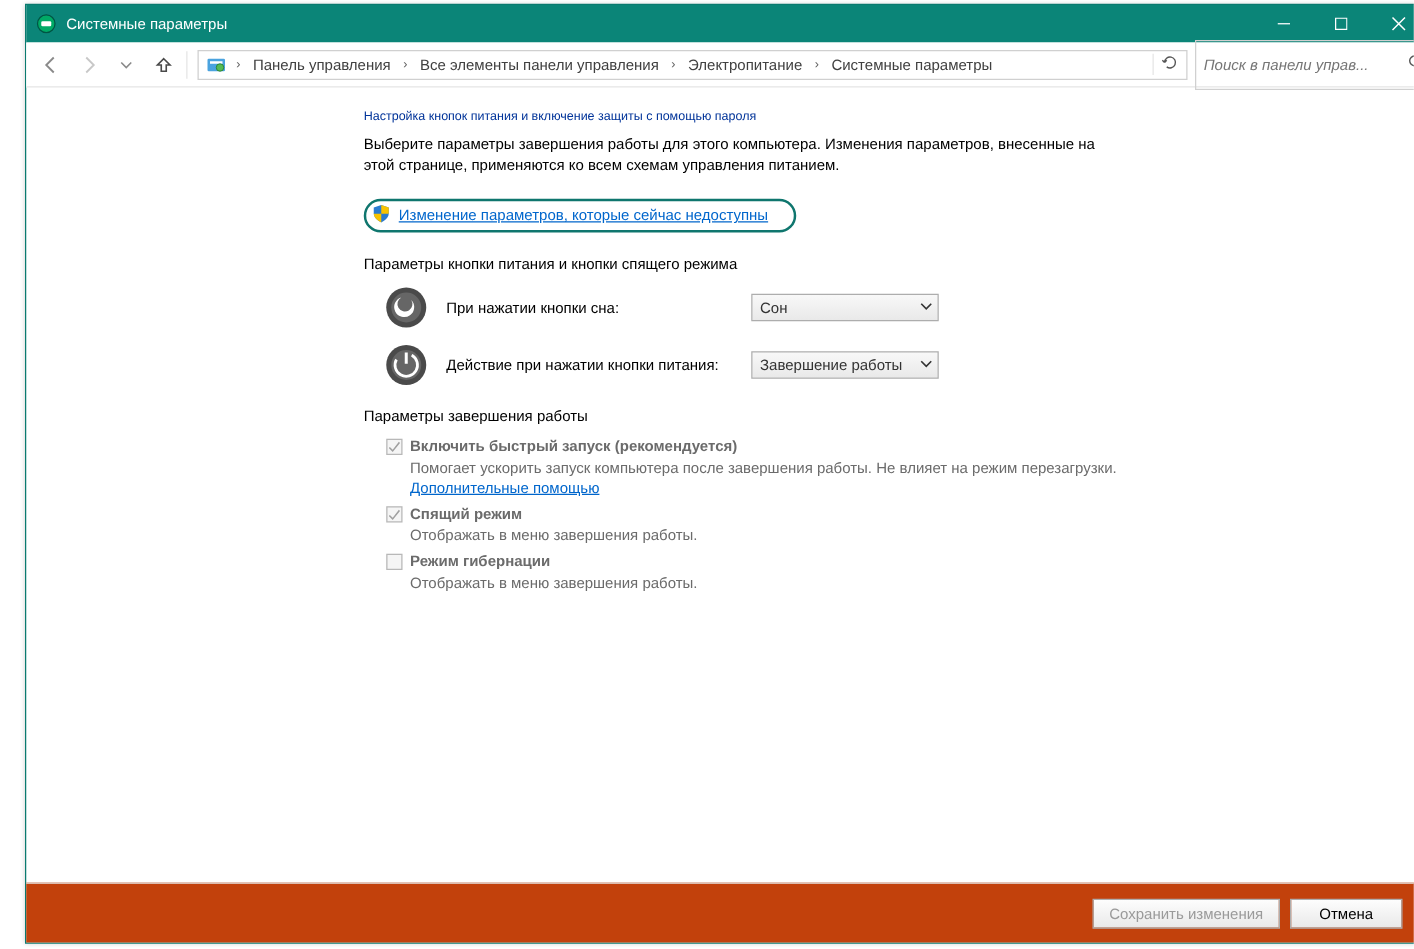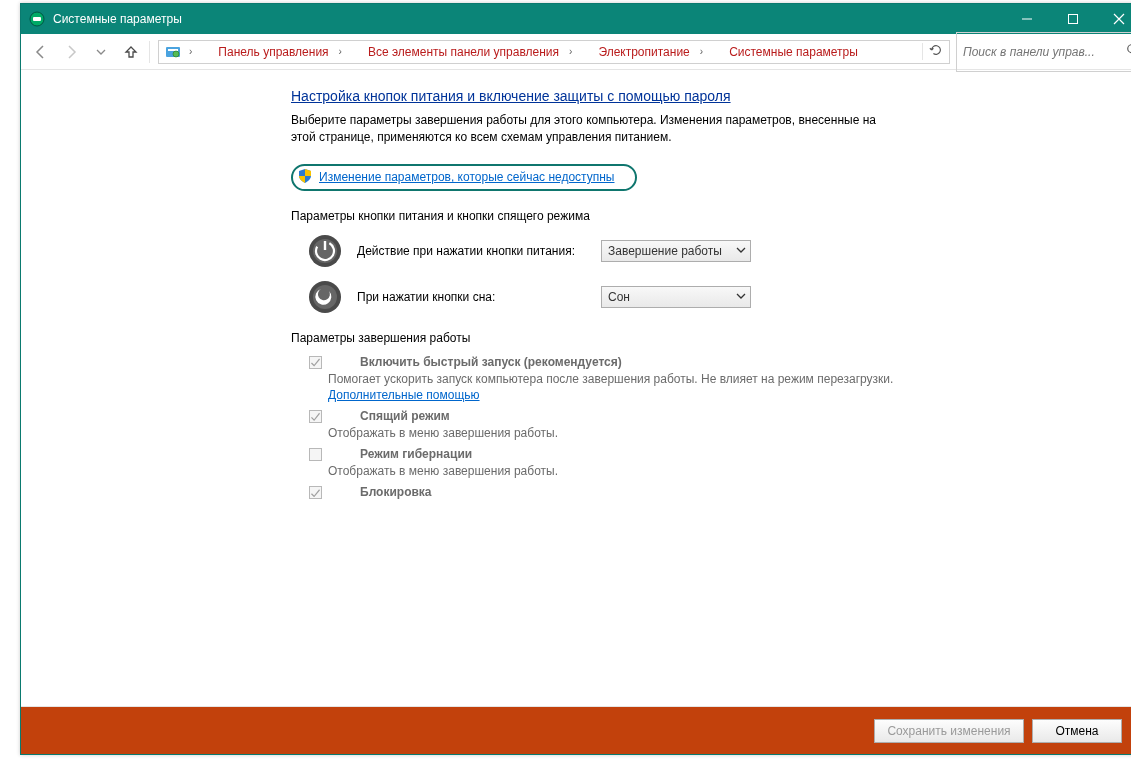--- a/index.html
+++ b/index.html
@@ -73,21 +73,21 @@
     height: 24px;
     border: 1px solid #d0d0d0;
     display: flex;
     align-items: center;
     padding: 0 6px;
     gap: 4px;
     margin-left: 4px;
     background: #fff;
   }
   .addressbar .cp-icon { width:16px; height:16px; flex:0 0 auto; }
-  .crumb { color: #b91c1c; padding: 0 2px; margin-left: 16px; }
+  .crumb { color: #404040; padding: 0 2px; }
   .crumb-sep { color: #606060; padding: 0 4px; font-size: 10px;}
   .addr-refresh { margin-left: auto; color:#555; padding-left:6px; border-left:1px solid #e5e5e5;}
   .searchbox {
     width: 180px;
     height: 40px;
     border: 1px solid #d0d0d0;
     display: flex;
     align-items: center;
     padding: 0 4px;
     margin-left: 4px;
@@ -106,23 +106,22 @@
 
   
   .content {
     flex: 1;
     overflow: auto;
     padding: 18px 16px 0 270px;
     position: relative;
   }
   .page-title {
     color: #003399;
-    font-size: 14px;
+    font-size: 10px;
     margin-bottom: 8px;
-    text-decoration: underline;
   }
   .intro { color:#000; line-height: 1.4; margin-bottom: 18px; max-width: 600px;}
   .uac-row {
     display: inline-flex;
     align-items: center;
     gap: 6px;
     padding: 2px 20px 2px 4px;
     border: 2px solid #0f766e;
     border-radius: 14px;
     margin-bottom: 12px;
@@ -169,21 +168,21 @@
   }
   .chk.checked::after{
     content:"";
     width:9px;height:9px;
     background:
       linear-gradient(45deg, transparent 45%, #a0a0a0 45%, #a0a0a0 55%, transparent 55%),
       linear-gradient(-45deg, transparent 45%, #a0a0a0 45%, #a0a0a0 55%, transparent 55%);
     clip-path: polygon(10% 55%, 0 65%, 35% 100%, 100% 20%, 90% 10%, 35% 80%);
     background:#a0a0a0;
   }
-  .chk-label { color:#6b6b6b; font-weight:600;margin-left:32px;}
+  .chk-label { color:#6b6b6b; font-weight:600;}
   .chk-desc { color:#6b6b6b; margin: 2px 0 0 19px; line-height:1.35;}
   .chk-desc .link{ color:#0066cc;}
 
   
   .footer {
     height: 48px;
     border-top: 1px solid #e5e5e5;
     display:flex; align-items:center; justify-content:flex-end;
     padding: 0 20px; gap:8px;
     background:#c2410c;
@@ -304,54 +303,54 @@
       <span class="link">Изменение параметров, которые сейчас недоступны</span>
     </div>
 
     <div class="section-title">Параметры кнопки питания и кнопки спящего режима</div>
 
     <div class="option-row">
       <span class="picon">
         <svg viewBox="0 0 36 36">
             <circle cx="18" cy="18" r="16" fill="#4a4a4a"></circle>
             <circle cx="18" cy="18" r="12" fill="#666"></circle>
+            <path d="M22 12 A8 8 0 1 1 14 10 A6 6 0 1 0 22 12 Z" fill="#fff"></path>
+          </svg>
+      </span>
+      <span class="olabel">При нажатии кнопки сна:</span>
+      <div class="combo">
+        <span class="cv">Сон</span>
+        <span class="car">
+          <svg width="10" height="10" viewBox="0 0 10 10">
+              <path d="M1 3 L5 7 L9 3" fill="none" stroke="#333" stroke-width="1.3"></path>
+            </svg>
+        </span>
+      </div>
+    </div>
+
+    <div class="option-row">
+      <span class="picon">
+        <svg viewBox="0 0 36 36">
+            <circle cx="18" cy="18" r="16" fill="#4a4a4a"></circle>
+            <circle cx="18" cy="18" r="12" fill="#666"></circle>
             <circle cx="18" cy="18" r="9" fill="none" stroke="#fff" stroke-width="2.2" stroke-dasharray="42 14" transform="rotate(-60 18 18)"></circle>
             <line x1="18" y1="8" x2="18" y2="17" stroke="#fff" stroke-width="2.4"></line>
           </svg>
       </span>
       <span class="olabel">Действие при нажатии кнопки питания:</span>
       <div class="combo">
         <span class="cv">Завершение работы</span>
         <span class="car">
           <svg width="10" height="10" viewBox="0 0 10 10">
               <path d="M1 3 L5 7 L9 3" fill="none" stroke="#333" stroke-width="1.3"></path>
             </svg>
         </span>
       </div>
     </div>
 
-    <div class="option-row">
-      <span class="picon">
-        <svg viewBox="0 0 36 36">
-            <circle cx="18" cy="18" r="16" fill="#4a4a4a"></circle>
-            <circle cx="18" cy="18" r="12" fill="#666"></circle>
-            <path d="M22 12 A8 8 0 1 1 14 10 A6 6 0 1 0 22 12 Z" fill="#fff"></path>
-          </svg>
-      </span>
-      <span class="olabel">При нажатии кнопки сна:</span>
-      <div class="combo">
-        <span class="cv">Сон</span>
-        <span class="car">
-          <svg width="10" height="10" viewBox="0 0 10 10">
-              <path d="M1 3 L5 7 L9 3" fill="none" stroke="#333" stroke-width="1.3"></path>
-            </svg>
-        </span>
-      </div>
-    </div>
-
     <div class="section-title" style="margin-top:16px">Параметры завершения работы</div>
 
     <div class="chk-item">
       <div class="chk-line">
         <span class="chk checked"></span>
         <span class="chk-label">Включить быстрый запуск (рекомендуется)</span>
       </div>
       <div class="chk-desc">
         <span>Помогает ускорить запуск компьютера после завершения работы. Не влияет на режим перезагрузки. </span><span class="link">Дополнительные помощью</span>
       </div>
@@ -367,24 +366,20 @@
 
     <div class="chk-item">
       <div class="chk-line">
         <span class="chk"></span>
         <span class="chk-label">Режим гибернации</span>
       </div>
       <div class="chk-desc">Отображать в меню завершения работы.</div>
     </div>
 
     <div class="chk-item">
-      <div class="chk-line">
-        <span class="chk checked"></span>
-        <span class="chk-label">Блокировка</span>
-      </div>
     </div>
 
   </div>
 
   <div class="footer">
     <div class="btn disabled">Сохранить изменения</div>
     <div class="btn small">Отмена</div>
   </div>
 
 </div>

